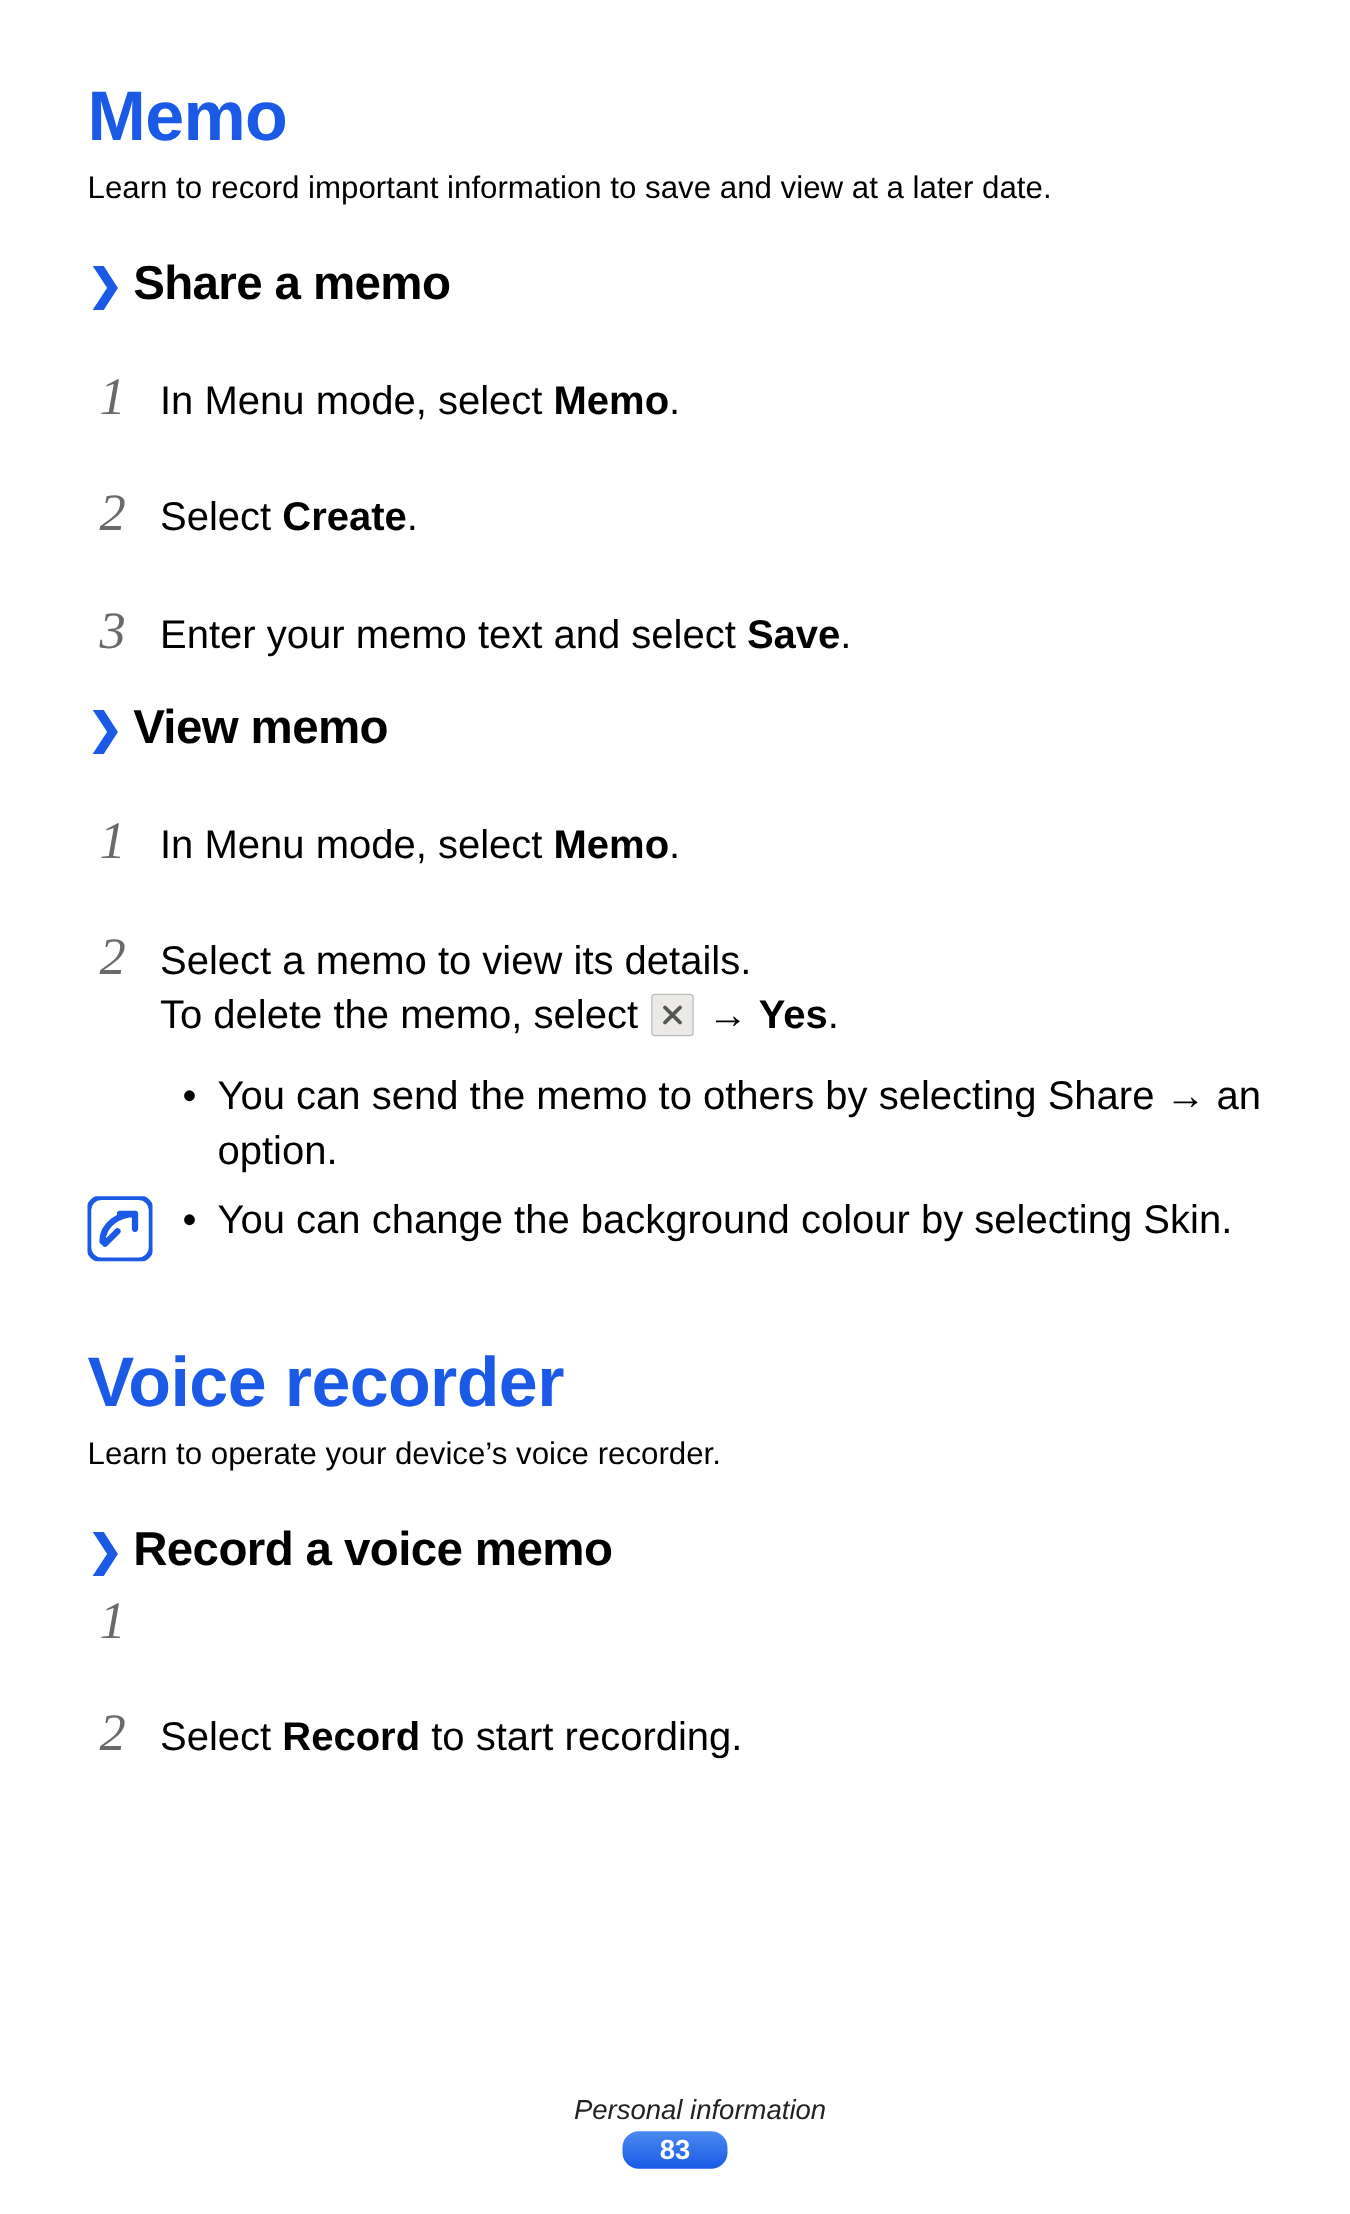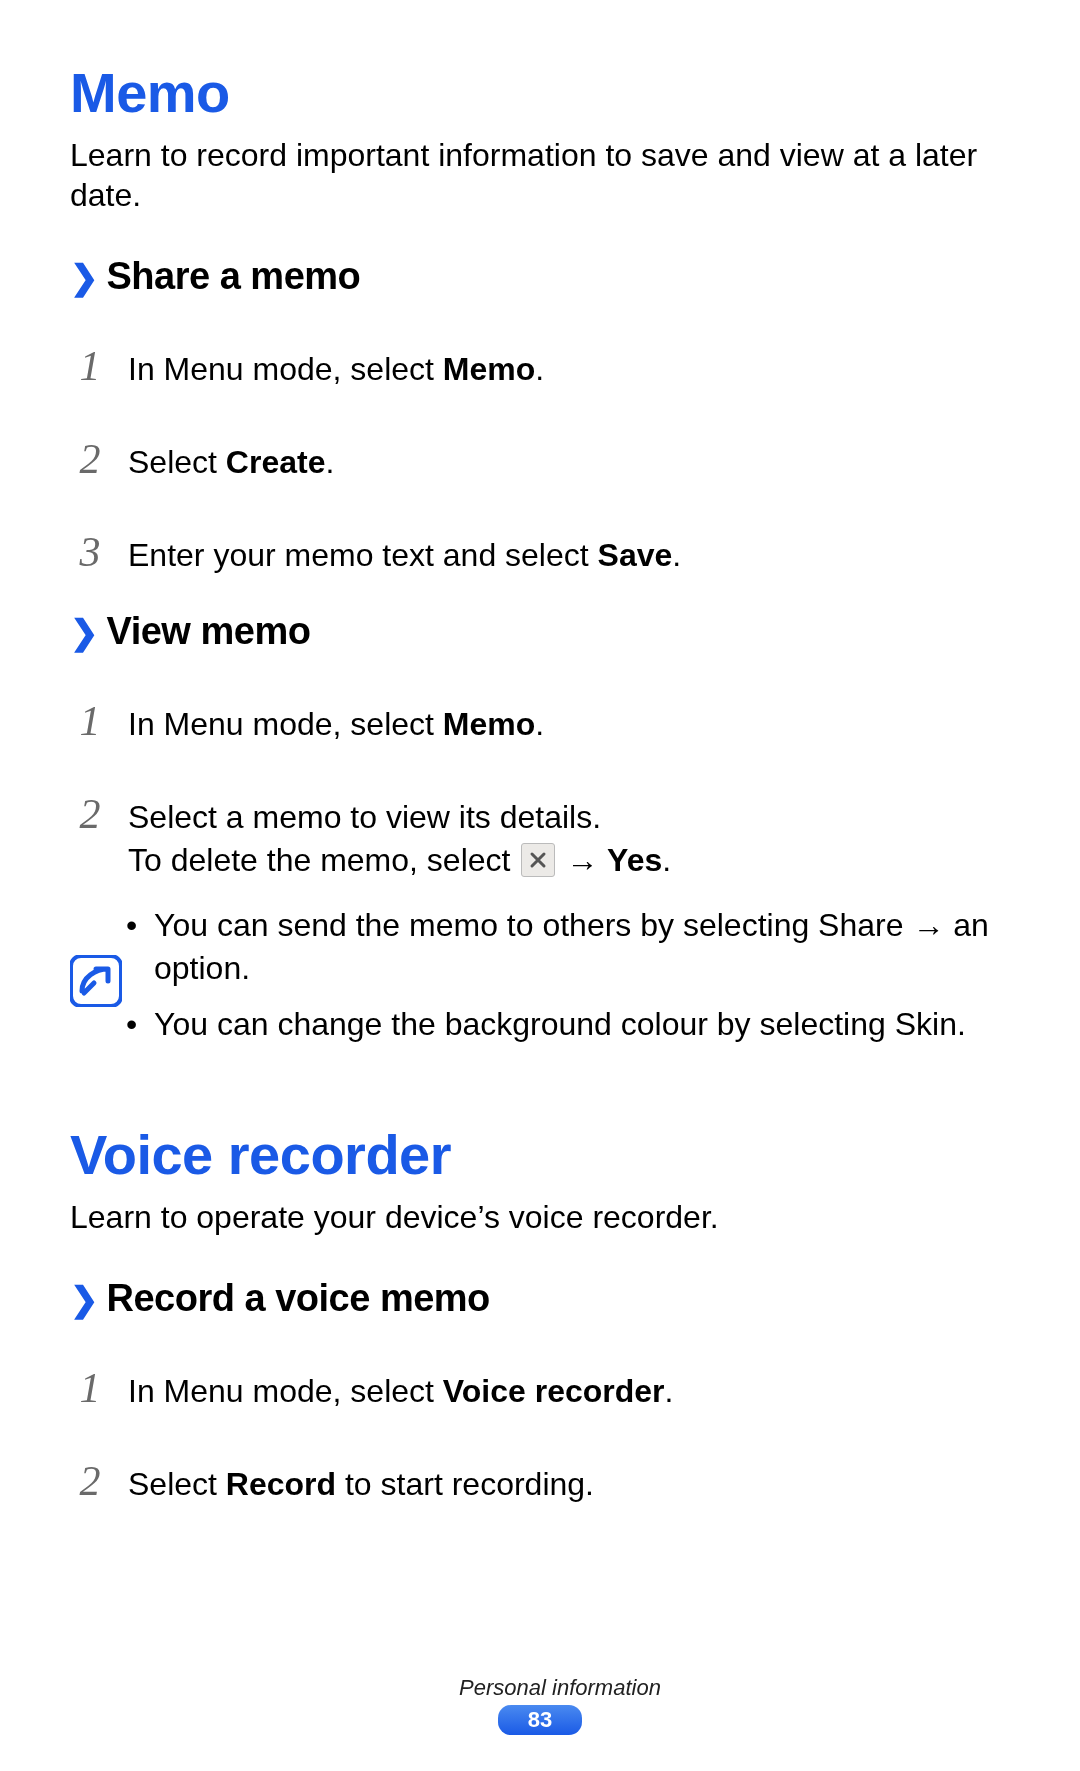--- a/index.html
+++ b/index.html
@@ -15,21 +15,21 @@
     padding: 60px 70px 0 70px;
   }
   .h1 {
     color: #1a5ae6;
     font-size: 56px;
     font-weight: 700;
     margin-bottom: 10px;
     letter-spacing: -0.5px;
   }
   .intro {
-    font-size: 32px;
+    font-size: 25px;
     line-height: 1.25;
     margin-bottom: 40px;
   }
   .sub-row {
     display: flex;
     align-items: baseline;
     gap: 8px;
     margin-bottom: 6px;
     margin-top: 32px;
   }
@@ -76,23 +76,23 @@
     border: 1px solid #bbb;
     border-radius: 3px;
     vertical-align: middle;
     position: relative;
     top: -2px;
     margin: 0 2px;
   }
   .inline-icon svg { width: 20px; height: 20px; }
   .note-row {
     display: flex;
-    gap: 4px;
+    gap: 24px;
     margin-top: 22px;
-    align-items: center;
+    align-items: flex-end;
   }
   .note-icon {
     width: 52px;
     height: 52px;
     flex-shrink: 0;
     margin-left: 0;
   }
   .note-list {
     list-style: none;
     font-size: 32px;
@@ -215,23 +215,20 @@
   <div class="h1">Voice recorder</div>
   <div class="intro">Learn to operate your device’s voice recorder.</div>
 
   <div class="sub-row">
     <span class="chevron">❯</span>
     <span class="sub">Record a voice memo</span>
   </div>
 
   <div class="step-row">
     <div class="step-num">1</div>
-    <div class="step-body">
-      <span>In Menu mode, select </span><span class="b">Voice recorder</span><span>.</span>
-    </div>
   </div>
 
   <div class="step-row">
     <div class="step-num">2</div>
     <div class="step-body">
       <span>Select </span><span class="b">Record</span><span> to start recording.</span>
     </div>
   </div>
 
 </div>

